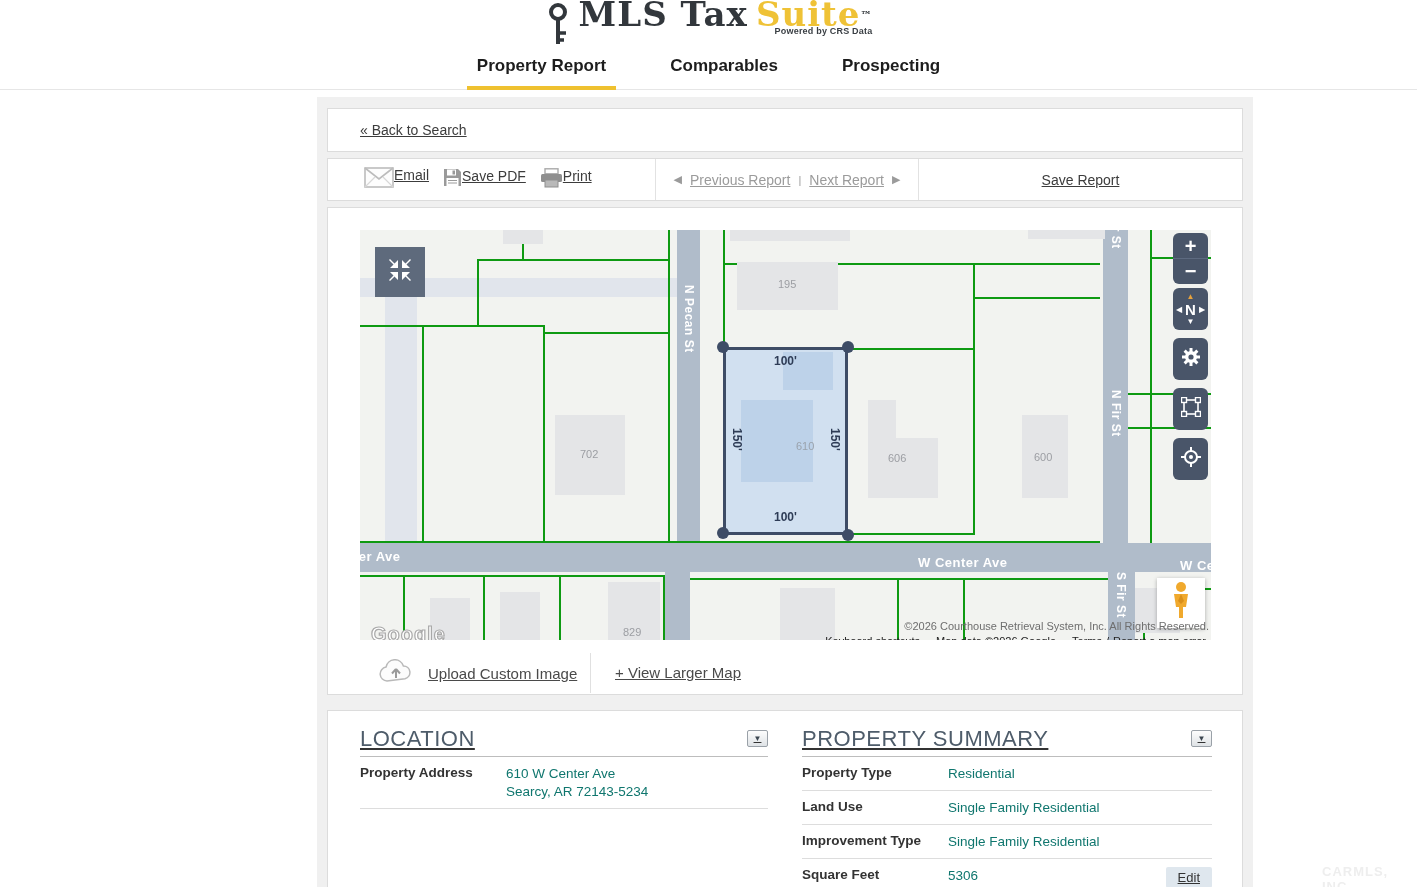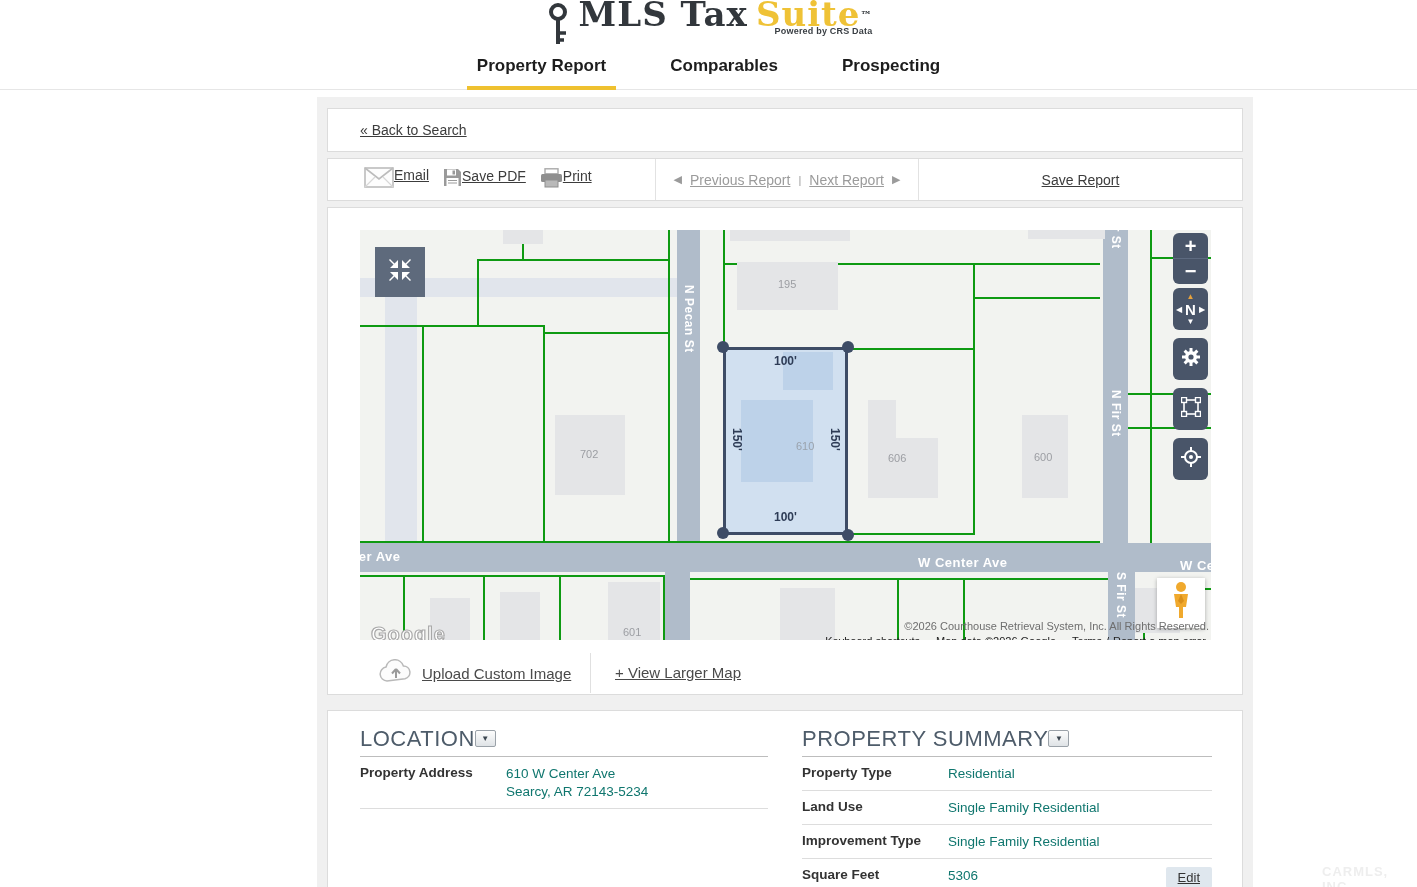--- a/index.html
+++ b/index.html
@@ -48,30 +48,30 @@
   .pdim { position:absolute; color:#2e3c56; font-weight:bold; font-size:12px; white-space:nowrap; }
   .pbldg { position:absolute; background:rgba(173,199,228,.55); }
   .map-btn { position:absolute; left:813px; width:35px; background:#495569; border-radius:6px; color:#fff; display:flex; flex-direction:column; align-items:center; justify-content:center; cursor:pointer; }
   .collapse-btn { position:absolute; left:15px; top:17px; width:50px; height:50px; background:#5e6a7c; display:flex; align-items:center; justify-content:center; cursor:pointer; }
   .attr1 { position:absolute; right:2px; top:390px; font-size:11px; color:#6e6e6e; }
   .attr2 { position:absolute; right:5px; top:405px; font-size:11px; color:#222; display:flex; gap:16px; }
   .attr2 span { cursor:pointer; }
   .google-logo { position:absolute; left:11px; top:393px; font-size:20px; font-weight:bold; color:#fff; -webkit-text-stroke:1.2px #a9a9a9; letter-spacing:1px; }
   .pegman-box { position:absolute; left:797px; top:348px; width:48px; height:50px; background:#fff; box-shadow:0 1px 4px rgba(0,0,0,.3); display:flex; align-items:center; justify-content:center; cursor:pointer; }
   .map-footer { position:absolute; left:0; top:443px; width:914px; height:44px; display:flex; align-items:center; }
-  .mf-left { width:262px; display:flex; align-items:center; gap:8px; padding-left:50px; }
+  .mf-left { width:262px; display:flex; align-items:center; gap:14px; padding-left:50px; }
   .mf-divider { width:1px; height:40px; background:#e0e0e0; }
   .mf-right { padding-left:24px; }
 
   
   .panel-info { top:613px; height:300px; }
   .col { position:absolute; top:10px; }
   .col-left { left:32px; width:408px; }
   .col-right { left:474px; width:410px; }
-  .sec-head { display:flex; align-items:center; justify-content:flex-start; border-bottom:1px solid #bdbdbd; height:36px; }
+  .sec-head { display:flex; align-items:center; justify-content:space-between; border-bottom:1px solid #bdbdbd; height:36px;text-decoration:underline; }
   .sec-title { font-size:22px; color:#4e5c6a; letter-spacing:.5px; }
   .dd-btn { width:21px; height:17px; border:1px solid #9aa1a8; background:linear-gradient(#fdfdfd,#dfe3e6); font-size:8px; color:#3c4650; display:flex; align-items:center; justify-content:center; cursor:pointer; border-radius:2px; }
   .row { display:flex; border-bottom:1px solid #ddd; padding:8px 0 7px 0; font-size:13.5px; align-items:flex-start; }
   .row .lbl { width:146px; font-weight:bold; color:#333; flex-shrink:0; }
   .row .val { color:#0f766e; line-height:18px; }
   .row .action { margin-left:auto; }
   .edit-btn { background:#dfe7ee; padding:3px 12px; font-size:13px; color:#333; text-decoration:underline; cursor:pointer; border-radius:2px; }
   .watermark { position:absolute; left:1322px; top:864px; font-size:13px; font-weight:bold; color:#eeeeee; letter-spacing:1px; }
 </style>
 </head>
@@ -206,21 +206,21 @@
       <div class="bldg" style="left:377px;top:32px;width:101px;height:48px;"></div>
       <div class="bldg-label" style="left:418px;top:48px;">195</div>
       <div class="bldg" style="left:195px;top:185px;width:70px;height:80px;"></div>
       <div class="bldg-label" style="left:220px;top:218px;">702</div>
       <div class="bldg" style="left:508px;top:170px;width:28px;height:98px;"></div>
       <div class="bldg" style="left:536px;top:208px;width:42px;height:60px;"></div>
       <div class="bldg-label" style="left:528px;top:222px;">606</div>
       <div class="bldg" style="left:662px;top:185px;width:46px;height:83px;"></div>
       <div class="bldg-label" style="left:674px;top:221px;">600</div>
       <div class="bldg" style="left:248px;top:352px;width:52px;height:58px;"></div>
-      <div class="bldg-label" style="left:263px;top:396px;">601</div>
+      <div class="bldg-label" style="left:263px;top:396px;">829</div>
       <div class="bldg" style="left:70px;top:368px;width:40px;height:42px;"></div>
       <div class="bldg" style="left:140px;top:362px;width:40px;height:48px;"></div>
       <div class="bldg" style="left:420px;top:358px;width:55px;height:52px;"></div>
       <div class="bldg" style="left:775px;top:358px;width:45px;height:45px;"></div>
 
       <div class="street-label vtext" style="left:336px;top:55px;">N Pecan St</div>
       <div class="street-label vtext" style="left:763px;top:-28px;">N Fir St</div>
       <div class="street-label vtext" style="left:763px;top:160px;">N Fir St</div>
       <div class="street-label vtext" style="left:768px;top:342px;">S Fir St</div>
       <div class="street-label" style="left:558px;top:325px;font-size:13px;">W Center Ave</div>

